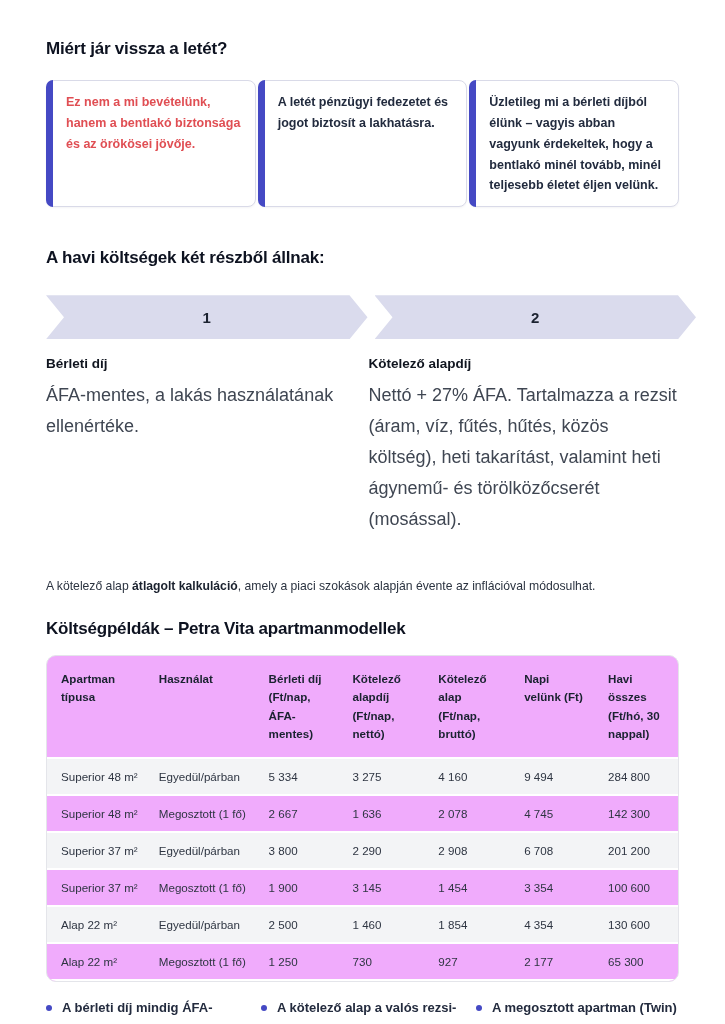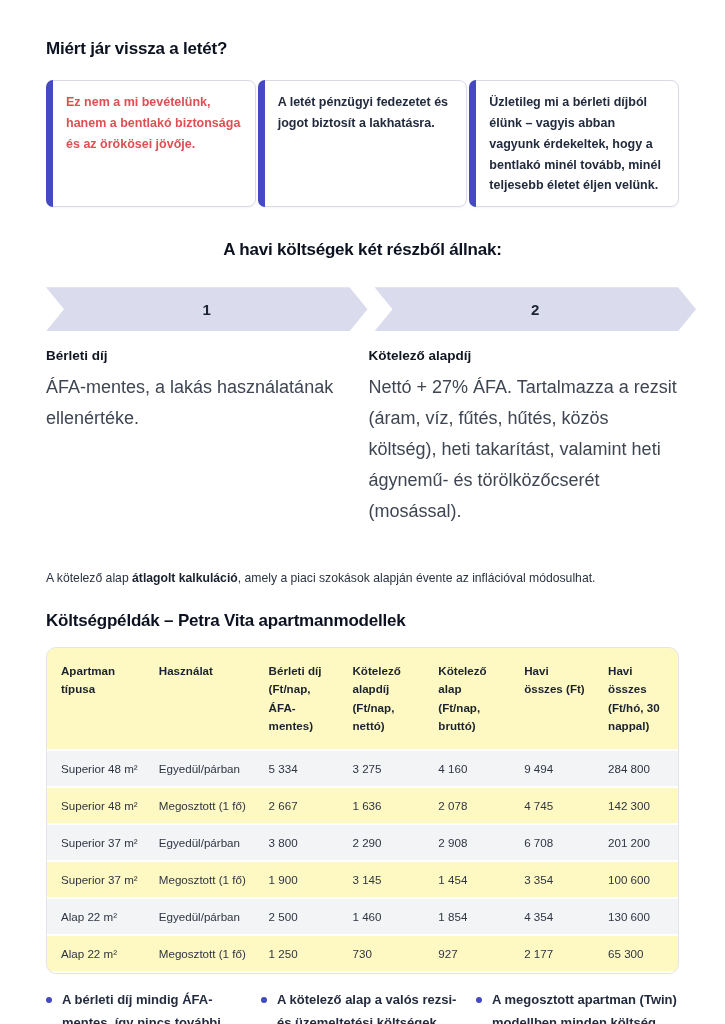--- a/index.html
+++ b/index.html
@@ -53,21 +53,21 @@
     left: -1px;
     top: -1px;
     bottom: -1px;
     width: 7px;
     background: #4549c4;
     border-radius: 8px 0 0 8px;
   }
   .card.red { color: #e04e53; }
 
   
-  .section-heading { margin-top: 32px; text-align: center; }
+  .section-heading { margin-top: 40px; }
   .chevron-row {
     display: flex;
     gap: 7px;
     margin-top: 27px;
     height: 44px;
     width: 650px;
   }
   .chevron {
     flex: 1;
     background: #dadbed;
@@ -105,21 +105,21 @@
   }
   .note b { font-weight: 700; color: #1a212e; }
 
   
   .table-heading { margin-top: 21px; }
   .table-wrap {
     margin-top: 16px;
     border: 1px solid #e4e5ea;
     border-radius: 10px;
     overflow: hidden;
-    background: #fef9c3;
+    background: #f0abfc;
   }
   table {
     width: 100%;
     border-collapse: collapse;
     table-layout: fixed;
     font-size: 11.6px;
   }
   th {
     text-align: left;
     font-weight: 700;
@@ -227,21 +227,21 @@
           <col style="width: 13.3%;">
           <col style="width: 13.3%;">
         </colgroup>
       <thead>
         <tr id="cost-table-head-row">
             <th>Apartman típusa</th>
             <th>Használat</th>
             <th>Bérleti díj (Ft/nap, ÁFA-mentes)</th>
             <th>Kötelező alapdíj (Ft/nap, nettó)</th>
             <th>Kötelező alap (Ft/nap, bruttó)</th>
-            <th>Havi összes (Ft)</th>
+            <th>Napi velünk (Ft)</th>
             <th>Havi összes (Ft/hó, 30 nappal)</th>
           </tr>
       </thead>
       <tbody id="cost-table-body">
           <tr>
             <td>Superior 48 m²</td>
             <td>Egyedül/párban</td>
             <td>5 334</td>
             <td>3 275</td>
             <td>4 160</td>

